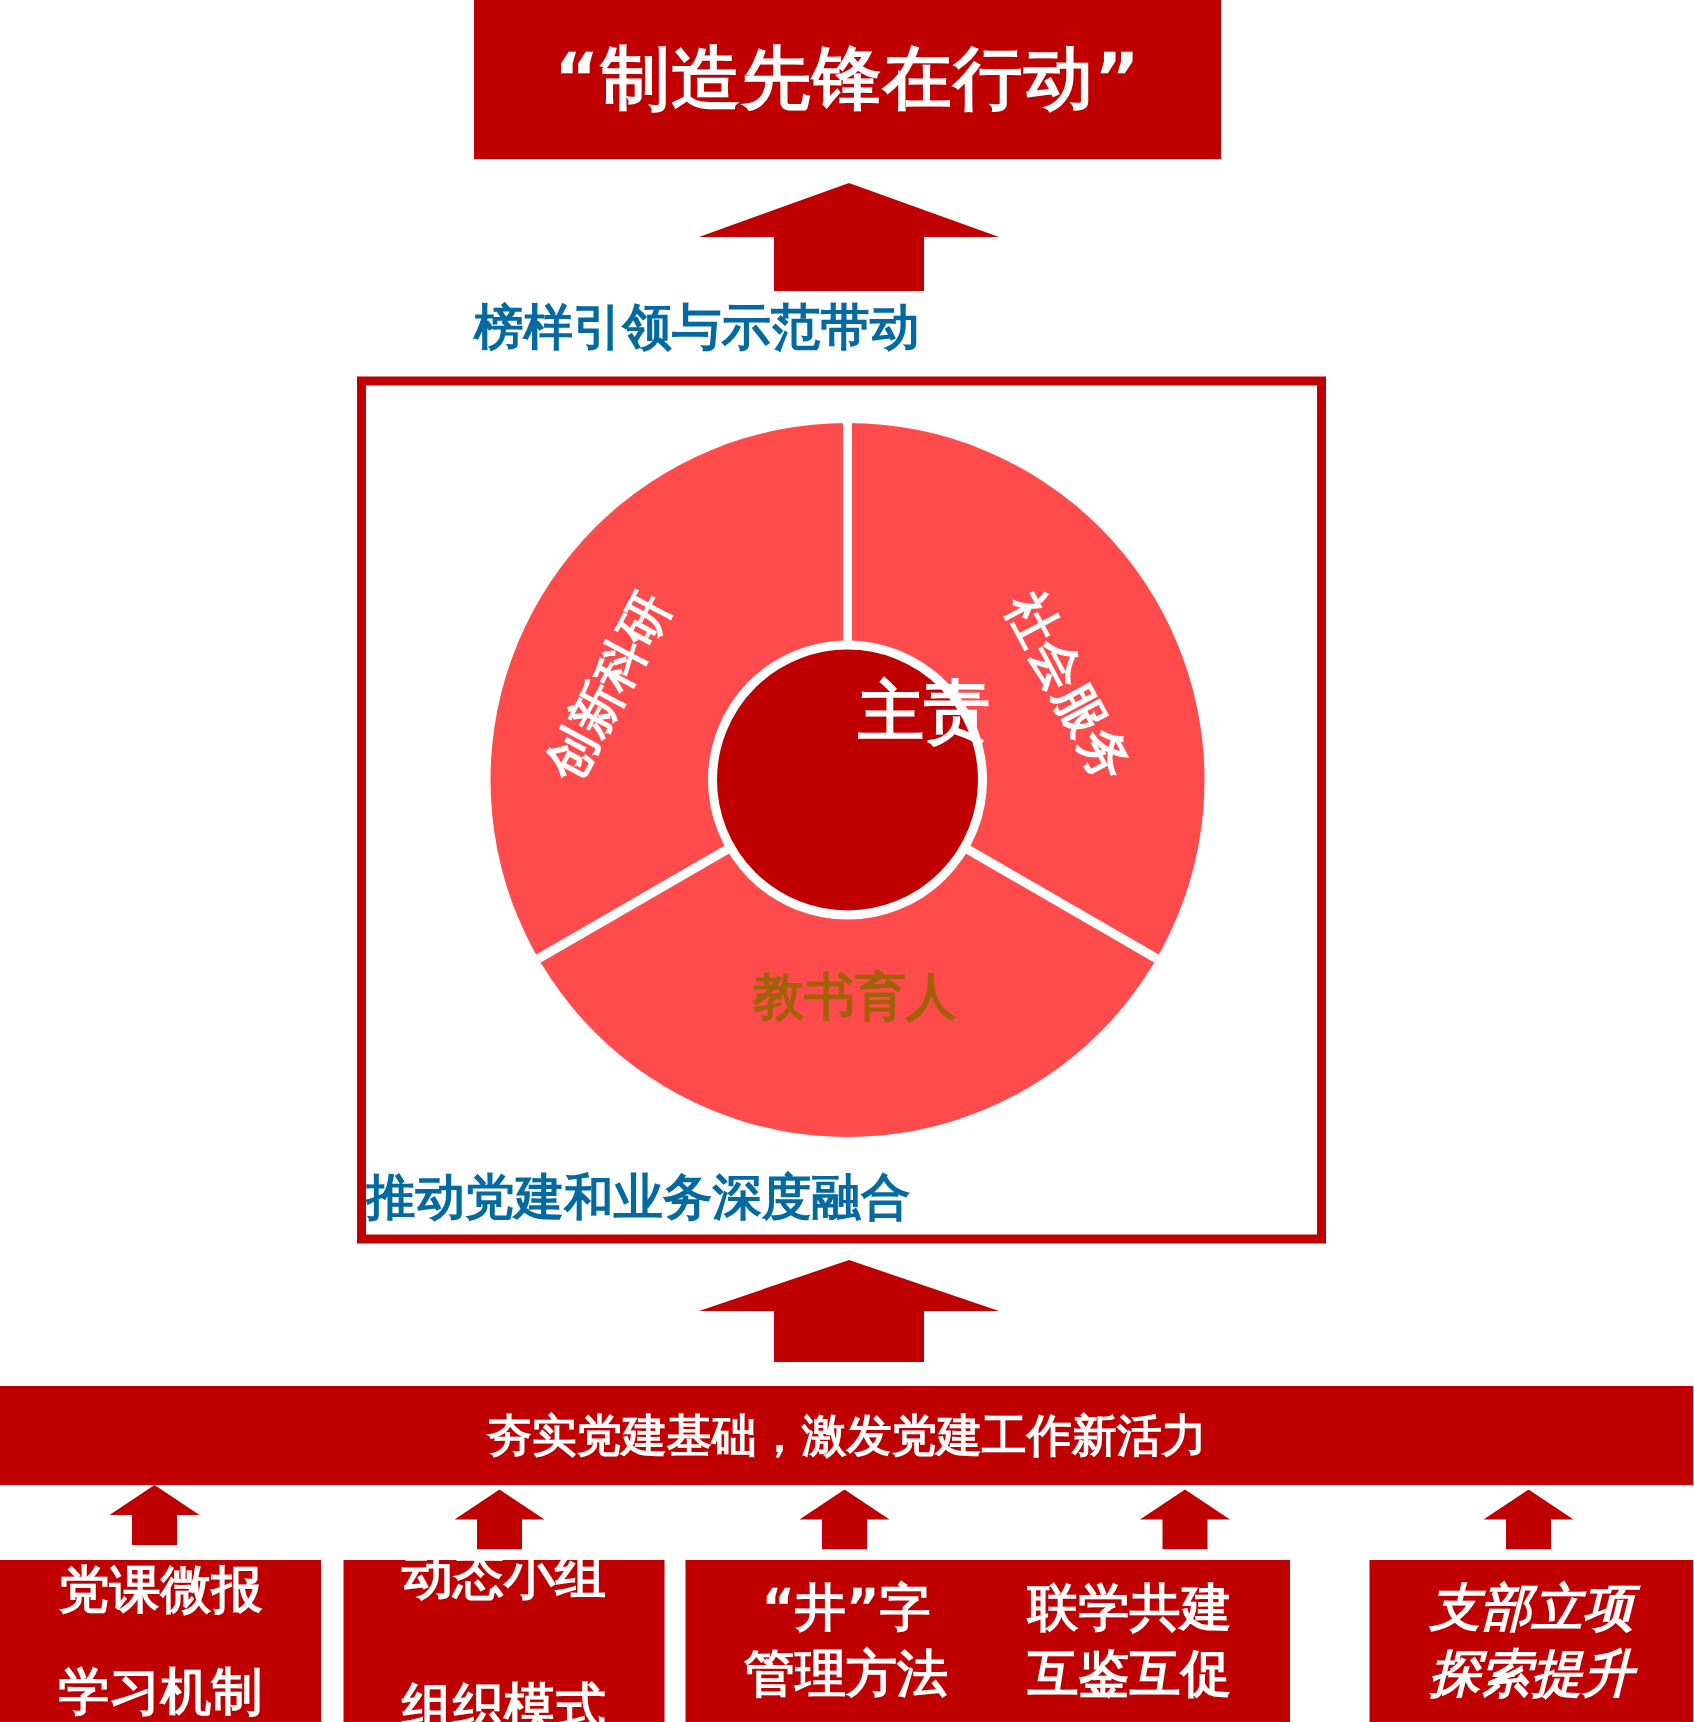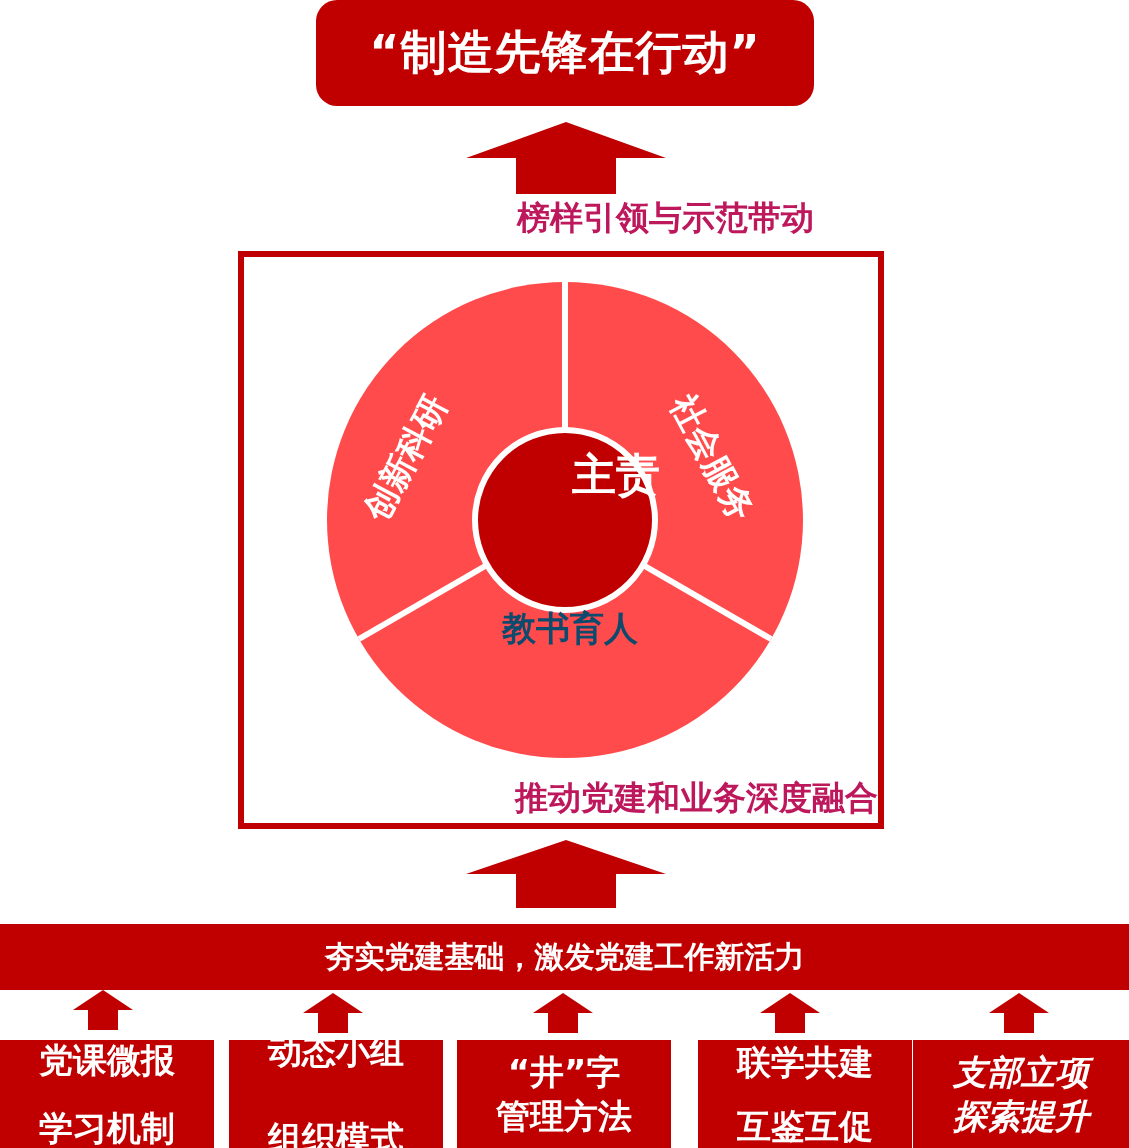--- a/index.html
+++ b/index.html
@@ -1,22 +1,22 @@
 <!DOCTYPE html>
 <html><head>
 <meta charset="utf-8">
 <style>
   html, body { margin:0; padding:0; background:#ffffff; }
   body { width:1129px; height:1148px; position:relative; overflow:hidden;
          font-family:"DejaVu Sans", "Liberation Sans", sans-serif; }
   .abs { position:absolute; }
   .redbox { background:#c00000; color:#fff; font-weight:bold; display:flex;
             align-items:center; justify-content:center; text-align:center; }
-  .title-box { left:316px; top:0; width:498px; height:106px; font-size:46px; letter-spacing:1px;border-radius:21px; }
-  .caption { color:#be185d; font-weight:bold; text-align:right; }
+  .title-box { left:316px; top:0; width:498px; height:106px; font-size:46px; letter-spacing:1px; }
+  .caption { color:#0369a1; font-weight:bold; text-align:left; }
   .frame { left:238px; top:251px; width:646px; height:578px;
            border:6px solid #c00000; box-sizing:border-box; }
   .base-bar { left:0; top:924px; width:1129px; height:66px; font-size:30px; }
   .bottom-box { top:1040px; width:214px; height:108px; font-size:34px; line-height:44px;
                 flex-direction:column; }
 </style>
 </head>
 <body>
 
 <div class="abs redbox title-box">
@@ -43,21 +43,21 @@
     <circle r="90" fill="#c00000" stroke="#fff" stroke-width="6"></circle>
   </g>
 </svg>
 
 <div class="abs" style="left:470px;top:450px;width:190px;text-align:right;color:#fff;font-weight:bold;font-size:44px;line-height:50px;">
   <div>主责</div>
 </div>
 
 <div class="abs" style="left:326px;top:435px;width:160px;text-align:center;color:#fff;font-weight:bold;font-size:34px;transform:rotate(-62deg);">创新科研</div>
 <div class="abs" style="left:632px;top:435px;width:160px;text-align:center;color:#fff;font-weight:bold;font-size:34px;transform:rotate(62deg);">社会服务</div>
-<div class="abs" style="left:470px;top:606px;width:200px;text-align:center;color:#0c4a6e;font-weight:bold;font-size:34px;">教书育人</div>
+<div class="abs" style="left:470px;top:642px;width:200px;text-align:center;color:#a16207;font-weight:bold;font-size:34px;">教书育人</div>
 
 <div class="abs caption" style="left:244px;top:776px;width:634px;font-size:33px;">推动党建和业务深度融合</div>
 
 <svg class="abs" style="left:466px;top:840px;" width="200" height="68">
   <polygon points="100,0 200,34 150,34 150,68 50,68 50,34 0,34" fill="#c00000"></polygon>
 </svg>
 
 <div class="abs redbox base-bar">
   <span>夯实党建基础，激发党建工作新活力</span>
 </div>
@@ -83,20 +83,20 @@
   <div>学习机制</div>
 </div>
 <div class="abs redbox bottom-box" style="left:229px;gap:43px;">
   <div>动态小组</div>
   <div>组织模式</div>
 </div>
 <div class="abs redbox bottom-box" style="left:457px;">
   <div>“井”字</div>
   <div>管理方法</div>
 </div>
-<div class="abs redbox bottom-box" style="left:698px;justify-content:space-between;">
+<div class="abs redbox bottom-box" style="left:646px;">
   <div>联学共建</div>
   <div>互鉴互促</div>
 </div>
 <div class="abs redbox bottom-box" style="left:913px;width:216px;font-style:italic;">
   <div>支部立项</div>
   <div>探索提升</div>
 </div>
 
 </body></html>

